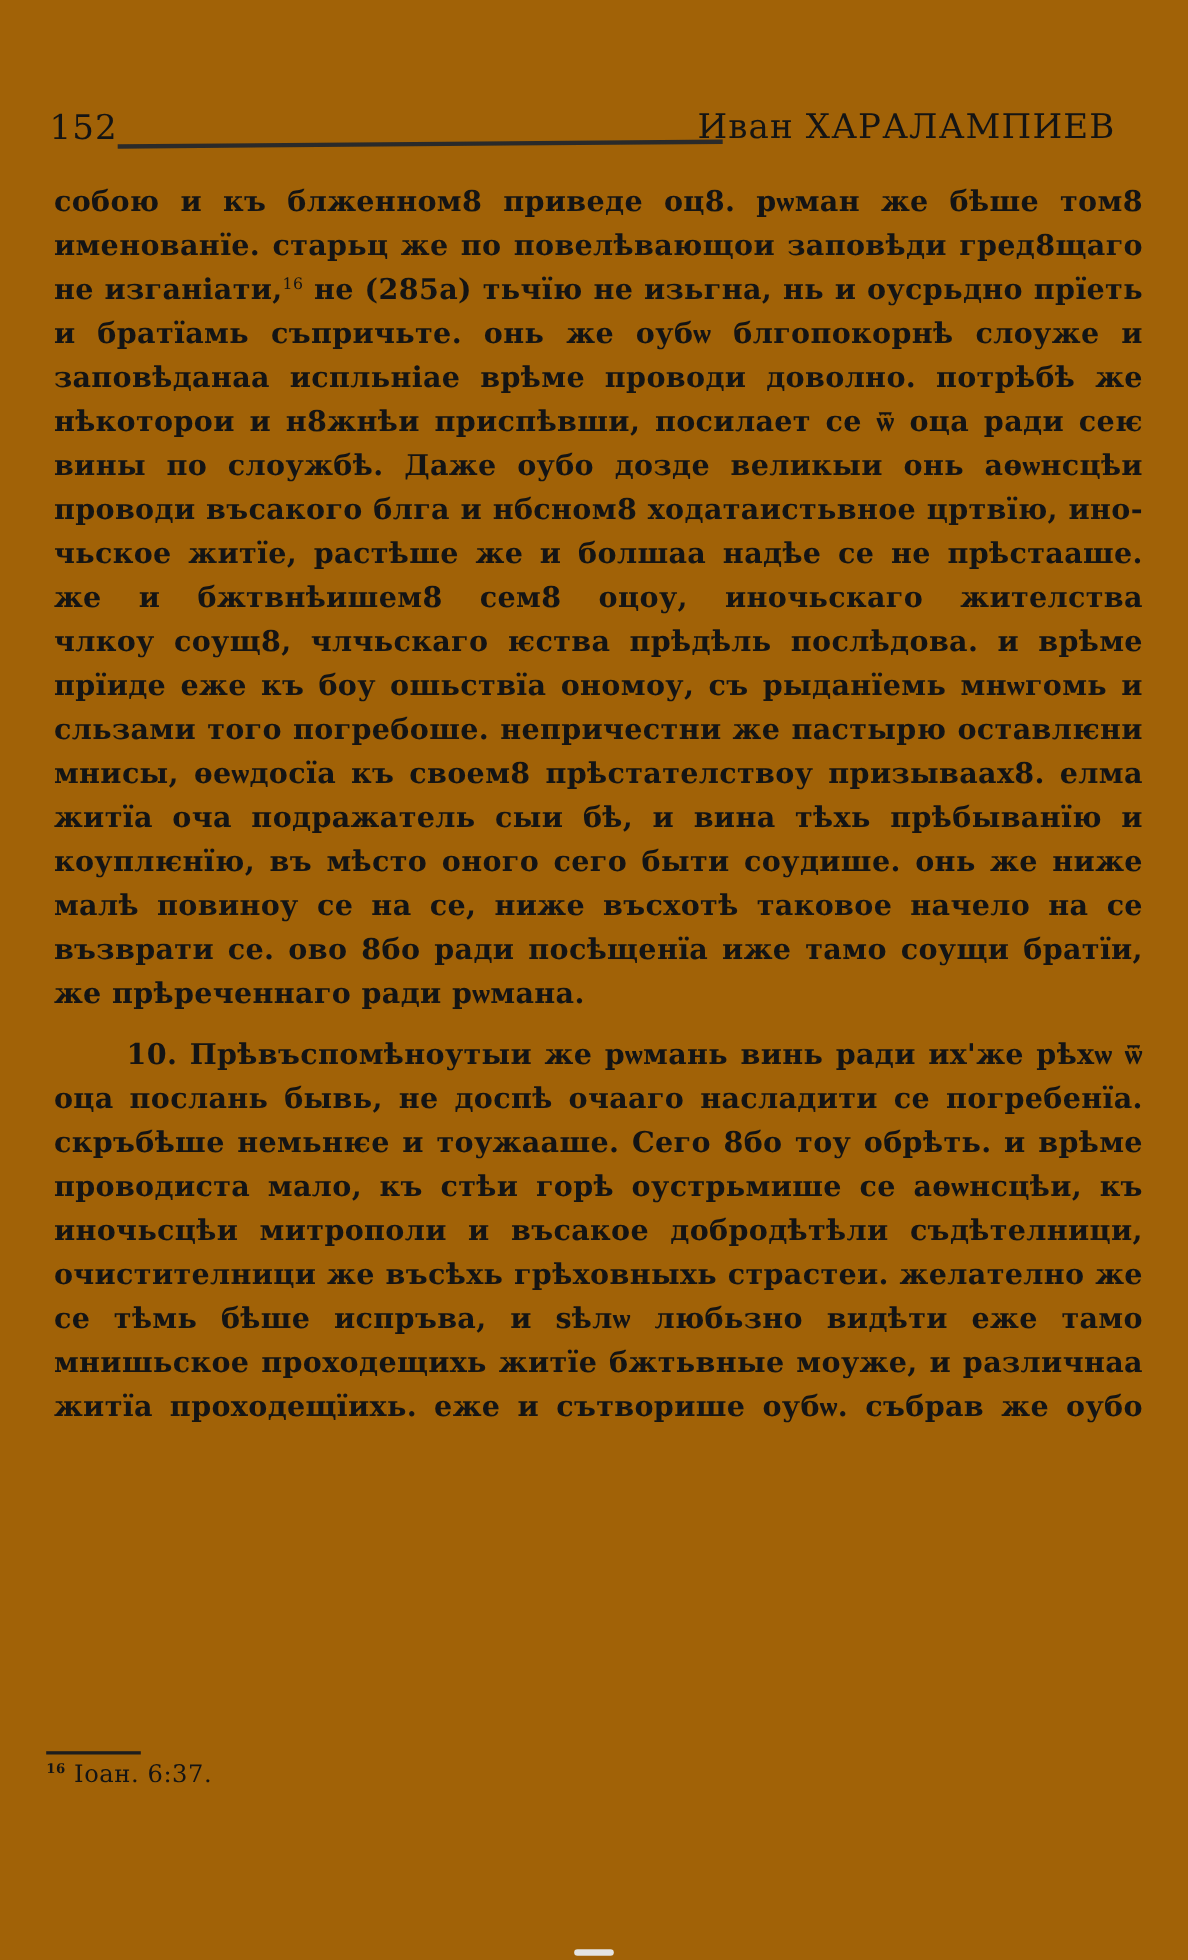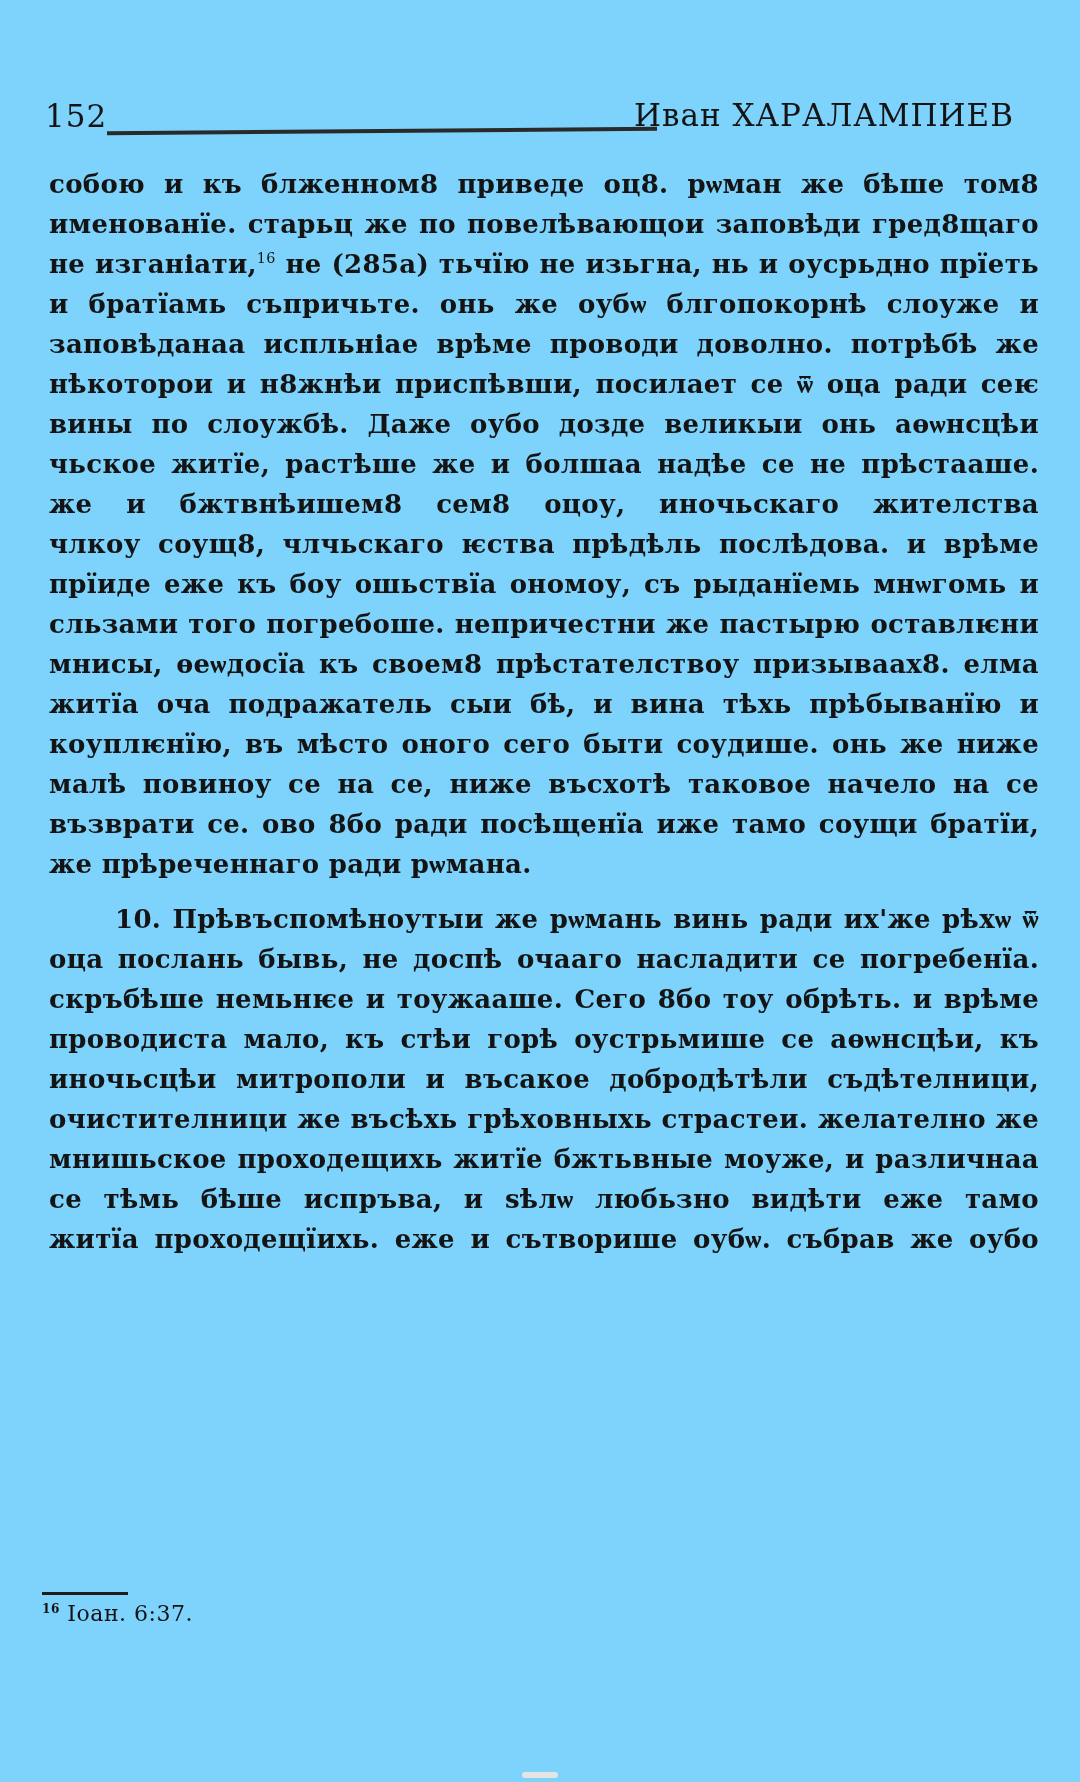--- a/index.html
+++ b/index.html
@@ -6,21 +6,21 @@
   body{
     width:1080px;height:1782px;
     background:#f3f3f1;
     font-family:"DejaVu Serif","Liberation Serif",serif;
     color:#141414;
     position:relative;
     overflow:hidden;
   }
   .page{
     position:absolute;inset:0;
-    background:#7dd3fc;
+    background:#a16207;
   }
   
   .pagenum{
     position:absolute;left:45px;top:98px;
     font-size:31px;letter-spacing:1px;
   }
   .hrule{
     position:absolute;left:107px;top:129px;width:550px;height:4px;
     background:#2a2a2a;transform:rotate(-0.45deg);
   }
@@ -69,41 +69,42 @@
 
   <main class="bodytext" id="body-text">
       <div class="para">
         <div class="line"><span>собою и къ блженном8 приведе оц8. рѡман же бѣше том8</span></div>
         <div class="line"><span>именованїе. старьц же по повелѣвающои заповѣди гред8щаго</span></div>
         <div class="line"><span>не изганіати,</span><sup>16</sup><span> не (285а) тьчїю не изьгна, нь и оусрьдно прїеть</span></div>
         <div class="line"><span>и братїамь съпричьте. онь же оубѡ блгопокорнѣ слоуже и</span></div>
         <div class="line"><span>заповѣданаа испльніае врѣме проводи доволно. потрѣбѣ же</span></div>
         <div class="line"><span>нѣкоторои и н8жнѣи приспѣвши, посилает се ѿ оца ради сеѥ</span></div>
         <div class="line"><span>вины по слоужбѣ. Даже оубо дозде великыи онь аѳѡнсцѣи сице</span></div>
+        <div class="line"><span>проводи въсакого блга и нбсном8 ходатаистьвное цртвїю, ино-</span></div>
         <div class="line"><span>чьское житїе, растѣше же и болшаа надѣе се не прѣстааше. Елма</span></div>
         <div class="line"><span>же и бжтвнѣишем8 сем8 оцоу, иночьскаго жителства наставникоу</span></div>
         <div class="line"><span>члкоу соущ8, члчьскаго ѥства прѣдѣль послѣдова. и врѣме оуже</span></div>
         <div class="line"><span>прїиде еже къ боу ошьствїа ономоу, съ рыданїемь мнѡгомь и</span></div>
         <div class="line"><span>сльзами того погребоше. непричестни же пастырю оставлѥни быше</span></div>
         <div class="line"><span>мнисы, ѳеѡдосїа къ своем8 прѣстателствоу призываах8. елма и</span></div>
         <div class="line"><span>житїа оча подражатель сыи бѣ, и вина тѣхь прѣбыванїю и съвь-</span></div>
         <div class="line"><span>коуплѥнїю, въ мѣсто оного сего быти соудише. онь же ниже въ</span></div>
         <div class="line"><span>малѣ повиноу се на се, ниже въсхотѣ таковое начело на се</span></div>
         <div class="line"><span>възврати се. ово 8бо ради посѣщенїа иже тамо соущи братїи, ово</span></div>
         <div class="line short"><span>же прѣреченнаго ради рѡмана.</span></div>
       </div>
       <div class="para indent">
         <div class="line"><span>10. Прѣвъспомѣноутыи же рѡмань винь ради их'же рѣхѡ ѿ</span></div>
         <div class="line"><span>оца послань бывь, не доспѣ очааго насладити се погребенїа.</span></div>
         <div class="line"><span>скръбѣше немьнѥе и тоужааше. Сего 8бо тоу обрѣть. и врѣме</span></div>
         <div class="line"><span>проводиста мало, къ стѣи горѣ оустрьмише се аѳѡнсцѣи, къ</span></div>
         <div class="line"><span>иночьсцѣи митрополи и въсакое добродѣтѣли съдѣтелници,</span></div>
         <div class="line"><span>очистителници же въсѣхь грѣховныхь страстеи. желателно же</span></div>
+        <div class="line"><span>се тѣмь бѣше испръва, и ѕѣлѡ любьзно видѣти еже тамо</span></div>
         <div class="line"><span>мнишьское проходещихь житїе бжтьвные моуже, и различнаа</span></div>
-        <div class="line"><span>се тѣмь бѣше испръва, и ѕѣлѡ любьзно видѣти еже тамо</span></div>
         <div class="line"><span>житїа проходещїихь. еже и сътворише оубѡ. събрав же оубо</span></div>
       </div>
     </main>
 
   <footer>
     <div class="fnrule"></div>
     <div class="fn"><sup>16</sup> <span>Іоан. 6:37.</span></div>
   </footer>
 
   <div class="smudge"></div>

